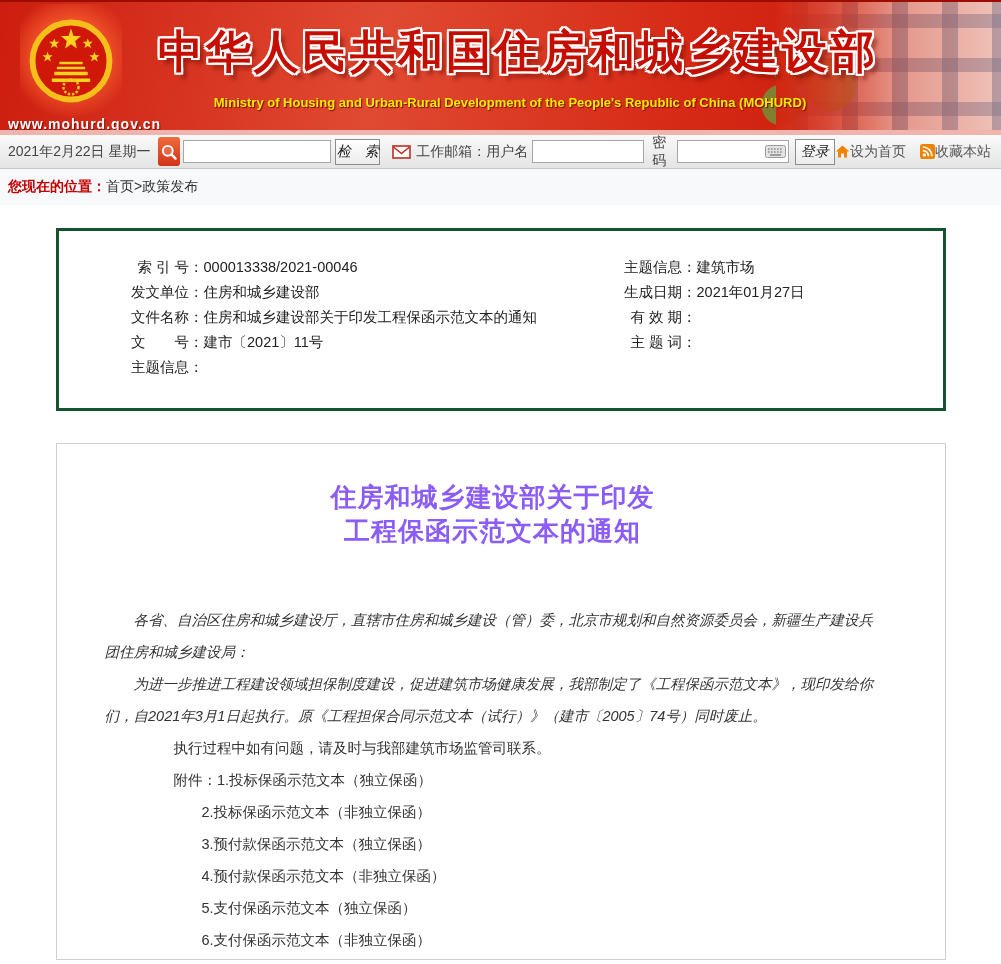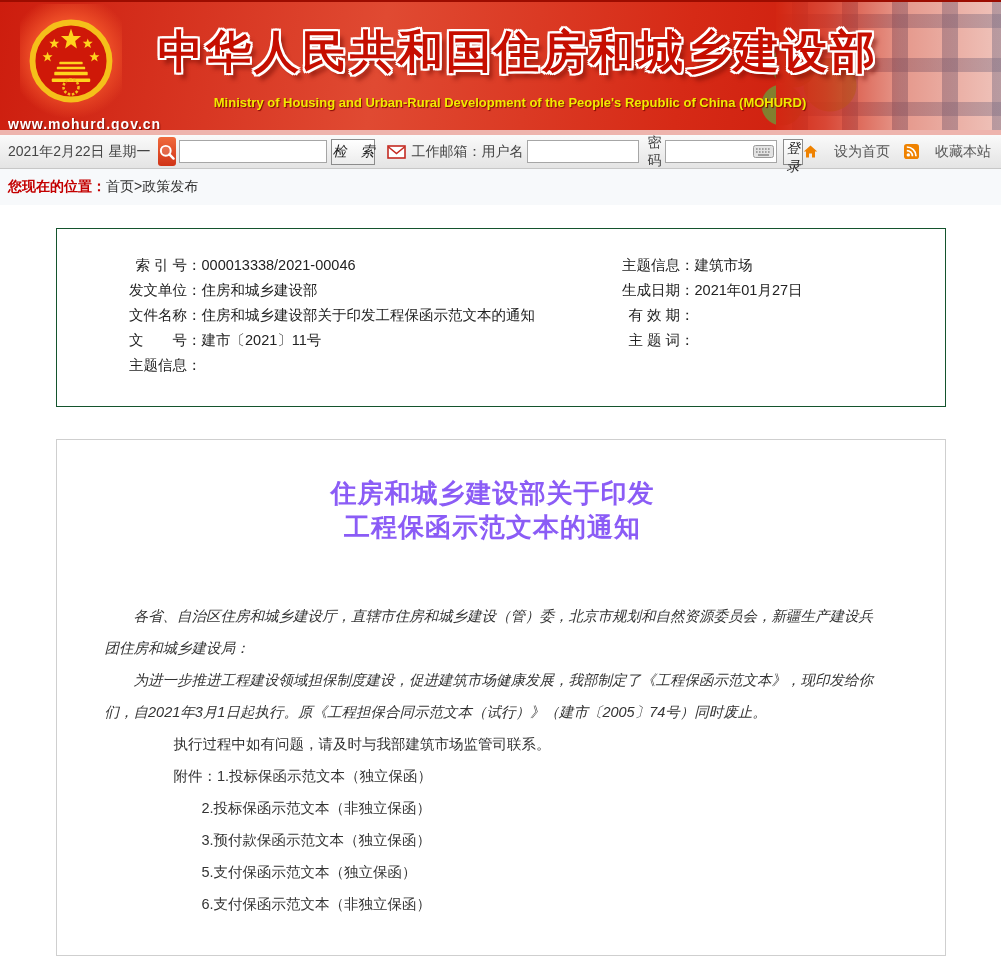--- a/index.html
+++ b/index.html
@@ -52,32 +52,32 @@
   .search-btn { width:60px; margin-left:4px; white-space:pre; }
   .mail-ic { margin-left:12px; display:flex; }
   .mail-label { margin-left:5px; white-space:nowrap; }
   .user-input { width:112px; margin-left:4px; }
   .pwd-label { margin-left:8px; }
   .pwd-wrap { position:relative; margin-left:4px; display:flex; align-items:center; }
   .pwd-input { width:112px; padding-right:26px; }
   .kbd-ic { position:absolute; right:3px; top:5px; cursor:pointer; display:flex; }
   .login-btn { width:54px; margin-left:6px; }
   .tb-spacer { flex:1; }
-  .tb-link { display:flex; align-items:center; gap:16px; color:#555; cursor:pointer;
+  .tb-link { display:flex; align-items:center; gap:0; color:#555; cursor:pointer;
     text-decoration:none; white-space:nowrap; }
   .bookmark-link { margin-left:14px; margin-right:10px; }
 
   
   .crumb-bar { width:1001px; height:36px; background:#f7f9fb; padding:9px 0 0 8px; font-size:14px; }
   .crumb-prefix { color:#c30000; font-weight:bold; }
   .crumb-link { color:#333; cursor:pointer;margin-top:21px; }
   .crumb-sep { color:#333; }
 
   
-  .info-box { width:890px; margin:23px auto 0; border:1px solid #14532d; background:#fff;
+  .info-box { width:890px; margin:23px auto 0; border:3px solid #14532d; background:#fff;
     padding:24px 0 28px; display:grid; grid-template-columns:530px auto;
     font-size:14.5px; color:#222; }
   .irow { height:25px; line-height:25px; white-space:nowrap; }
   .ilabel { display:inline-block; width:145px; text-align:right; white-space:pre; }
   .info-right .ilabel { width:108px; }
 
   
   .article-box { width:890px; height:517px; margin:32px auto 0; border:1px solid #cfcfcf;
     background:#fff; overflow:hidden; padding:36px 64px 0 48px; }
   .art-title { text-align:center; font-size:26px; line-height:34px; font-weight:bold;
@@ -196,16 +196,17 @@
   </div>
   <div class="art-body">
     <p class="ind2">各省、自治区住房和城乡建设厅，直辖市住房和城乡建设（管）委，北京市规划和自然资源委员会，新疆生产建设兵团住房和城乡建设局：</p>
     <p class="ind2">为进一步推进工程建设领域担保制度建设，促进建筑市场健康发展，我部制定了《工程保函示范文本》，现印发给你们，自2021年3月1日起执行。原《工程担保合同示范文本（试行）》（建市〔2005〕74号）同时废止。</p>
     <p class="ind3">执行过程中如有问题，请及时与我部建筑市场监管司联系。</p>
     <p class="ind3">
       <span>附件：</span><span>1.投标保函示范文本（独立保函）</span>
     </p>
     <p class="ind4">2.投标保函示范文本（非独立保函）</p>
     <p class="ind4">3.预付款保函示范文本（独立保函）</p>
+    <p class="ind4">4.预付款保函示范文本（非独立保函）</p>
     <p class="ind4">5.支付保函示范文本（独立保函）</p>
     <p class="ind4">6.支付保函示范文本（非独立保函）</p>
   </div>
 </div>
 
 </body></html>

